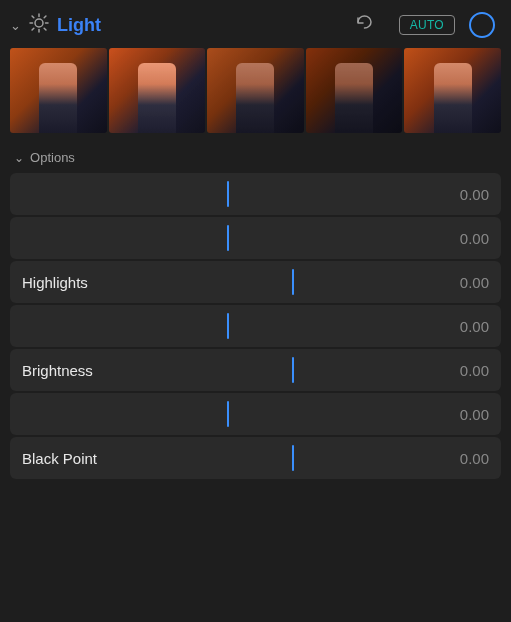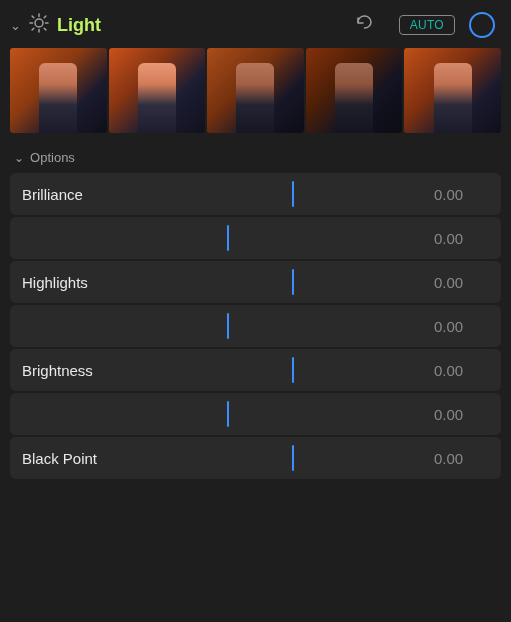--- a/index.html
+++ b/index.html
@@ -38,21 +38,21 @@
       font-size: 13px;
       cursor: pointer;
     }
 
     .sun-icon {
       color: #a0a0a0;
       font-size: 18px;
     }
 
     .header-title {
-      color: #bef264;
+      color: #3b82f6;
       font-size: 18px;
       font-weight: 600;
       flex: 1;
     }
 
     .undo-icon {
       color: #a0a0a0;
       font-size: 16px;
       cursor: pointer;
       margin-right: 6px;
@@ -174,21 +174,21 @@
       width: 2px;
       height: 26px;
       background-color: #3a8ffd;
       border-radius: 1px;
     }
 
     .slider-value {
       color: #888888;
       font-size: 15px;
       font-weight: 400;
-      text-align: left;
+      text-align: right;
       min-width: 55px;
     }
   </style>
 </head>
 <body>
 
 <div class="panel">
 
   <div class="header">
     <span class="chevron-icon">⌄</span>
@@ -224,21 +224,20 @@
     <div class="thumb thumb-5"></div>
   </div>
 
   <div class="options-header">
     <span class="options-chevron">⌄</span>
     <span class="options-label">Options</span>
   </div>
 
   <div class="sliders-container">
   <div class="slider-row">
-        <span class="slider-label">Brilliance</span>
         <div class="slider-track-area">
           <div class="slider-line"></div>
         </div>
         <span class="slider-value">0.00</span>
       </div>
       <div class="slider-row">
         <div class="slider-track-area">
           <div class="slider-line"></div>
         </div>
         <span class="slider-value">0.00</span>

